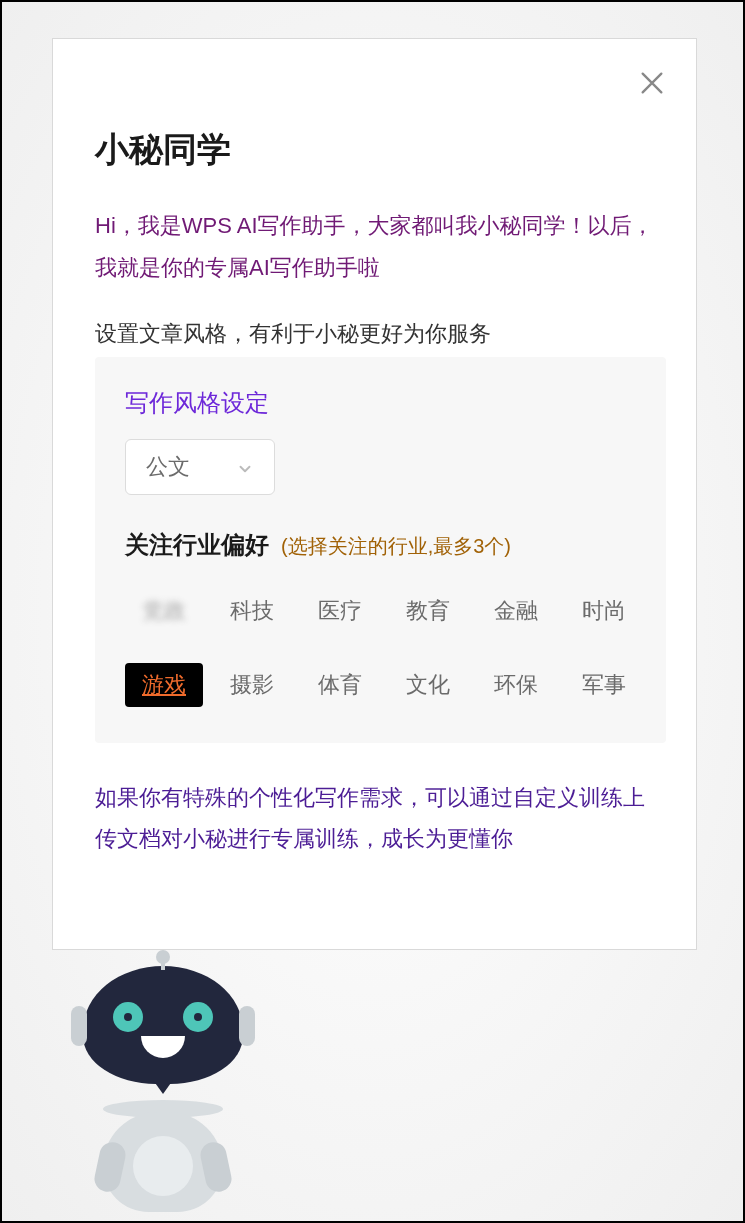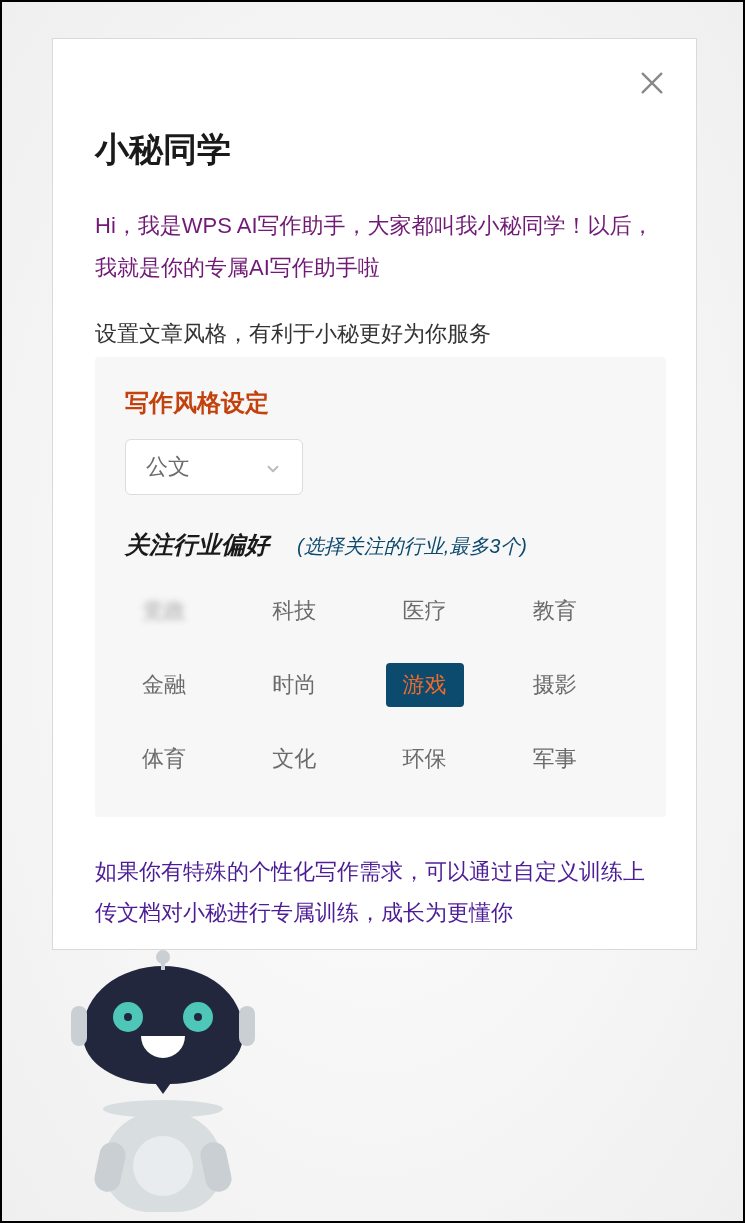--- a/index.html
+++ b/index.html
@@ -49,90 +49,90 @@
       color: #333;
       margin-bottom: 8px;
     }
     .card {
       background: #f7f7f7;
       border-radius: 4px;
       padding: 30px 30px 36px 30px;
     }
     .card-heading {
       font-size: 24px;
-      font-weight: 700;
-      color: #c2410c;
+      font-weight: 400;
+      color: #6d28d9;
       margin-bottom: 20px;
     }
     .select-row {
       display: flex;
       gap: 20px;
       margin-bottom: 34px;
     }
     .select-box {
       background: #fff;
       border: 1px solid #dcdcdc;
       border-radius: 6px;
       height: 56px;
       display: flex;
       align-items: center;
       justify-content: space-between;
       padding: 0 20px;
       font-size: 22px;
       color: #6b6b6b;
       cursor: pointer;
     }
-    .select-small { width: 178px; text-align: center; }
+    .select-small { width: 150px; text-align: center; }
     .select-large { flex: 1; }
     .chevron {
       width: 18px;
       height: 18px;
     }
     .chevron svg { width: 100%; height: 100%; }
     .pref-row {
       display: flex;
       align-items: baseline;
-      gap: 28px;
+      gap: 12px;
       margin-bottom: 28px;
-      font-style: italic;
     }
     .pref-label {
       font-size: 24px;
       font-weight: 700;
       color: #1a1a1a;
     }
     .pref-hint {
       font-size: 20px;
-      color: #0c4a6e;
+      color: #a16207;
     }
     .tag-grid {
       display: grid;
-      grid-template-columns: repeat(4, 1fr);
+      grid-template-columns: repeat(6, 1fr);
       row-gap: 30px;
       column-gap: 10px;
     }
     .tag {
       font-size: 22px;
       color: #6b6b6b;
       height: 44px;
       display: flex;
       align-items: center;
       justify-content: center;
       border-radius: 4px;
       cursor: pointer;
       width: 78px;
       justify-self: start;
     }
     .tag.blurred {
       filter: blur(3px);
       opacity: 0.6;
     }
     .tag.selected {
-      background: #0c4a6e;
+      background: #000000;
       color: #ef6b2c;
+      text-decoration: underline;
     }
     .footer-text {
       font-size: 22px;
       color: #4c1d95;
       line-height: 1.9;
       margin-top: 34px;
     }
     .bot {
       position: absolute;
       left: 76px;

